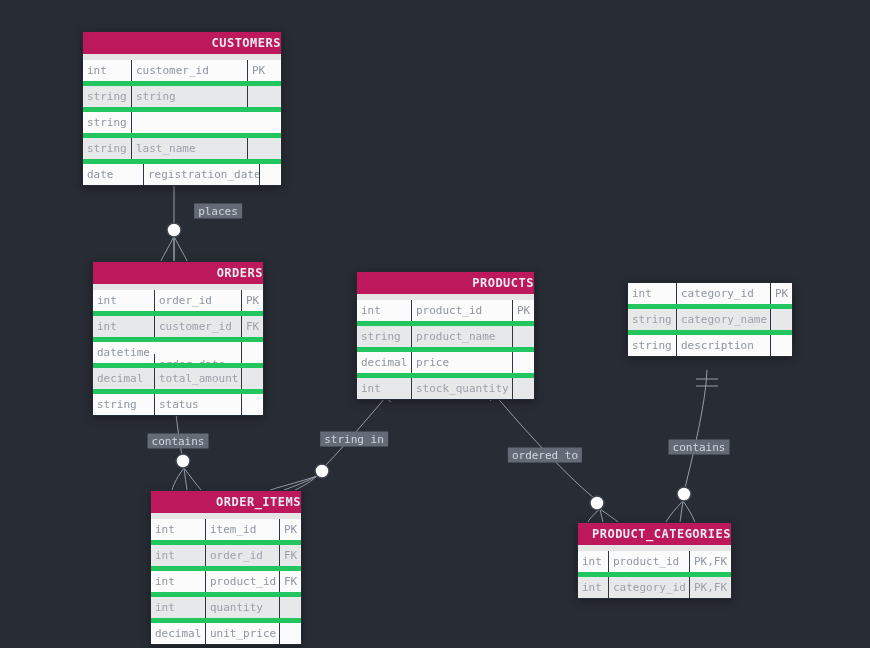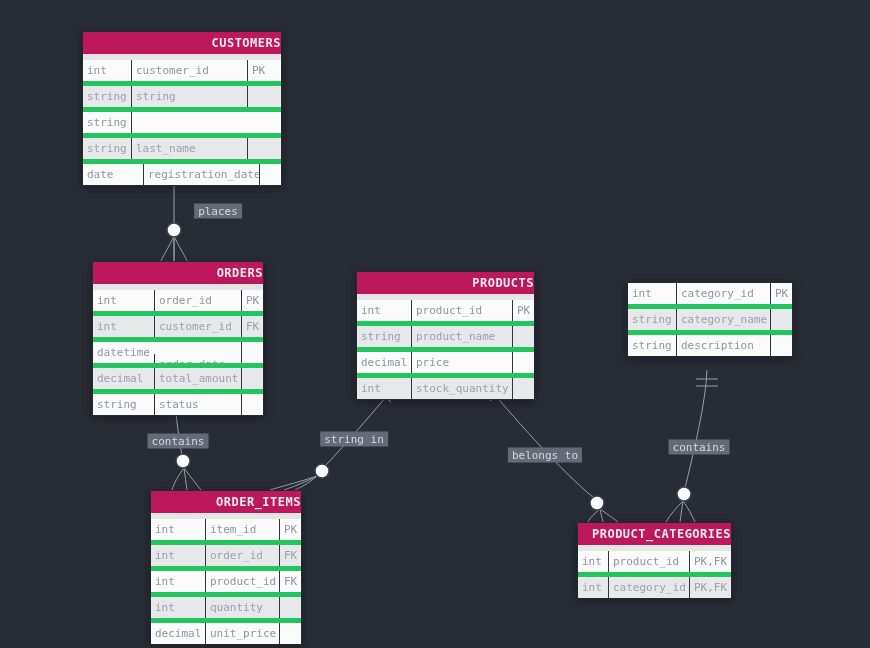--- a/index.html
+++ b/index.html
@@ -224,15 +224,15 @@
       </div>
       <div class="erd-row alt">
         <div class="erd-cell" style="width: 30px;">int</div>
         <div class="erd-cell" style="width: 81px;">category_id</div>
         <div class="erd-cell" style="width: 42px;">PK,FK</div>
       </div>
     </div>
     <div class="rel-label" style="left: 174px; top: 211px; margin-left: 44px;">places</div>
     <div class="rel-label" style="left: 178px; top: 441px;">contains</div>
     <div class="rel-label" style="left: 354px; top: 439px;">string in</div>
-    <div class="rel-label" style="left: 545px; top: 455px;">belongs to</div>
+    <div class="rel-label" style="left: 545px; top: 455px;">ordered to</div>
     <div class="rel-label" style="left: 699px; top: 447px;">contains</div>
   </div>
 
 </body></html>

